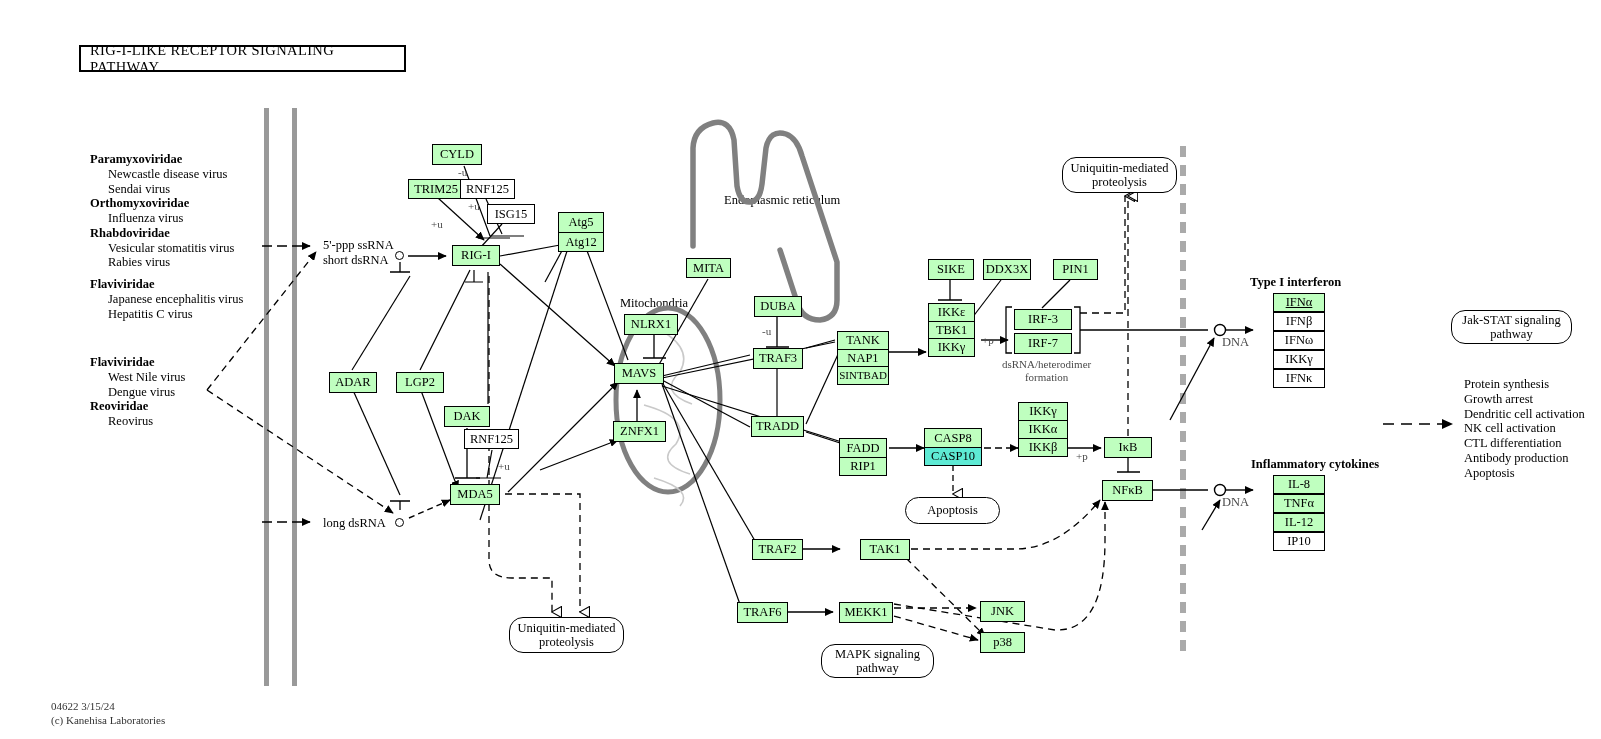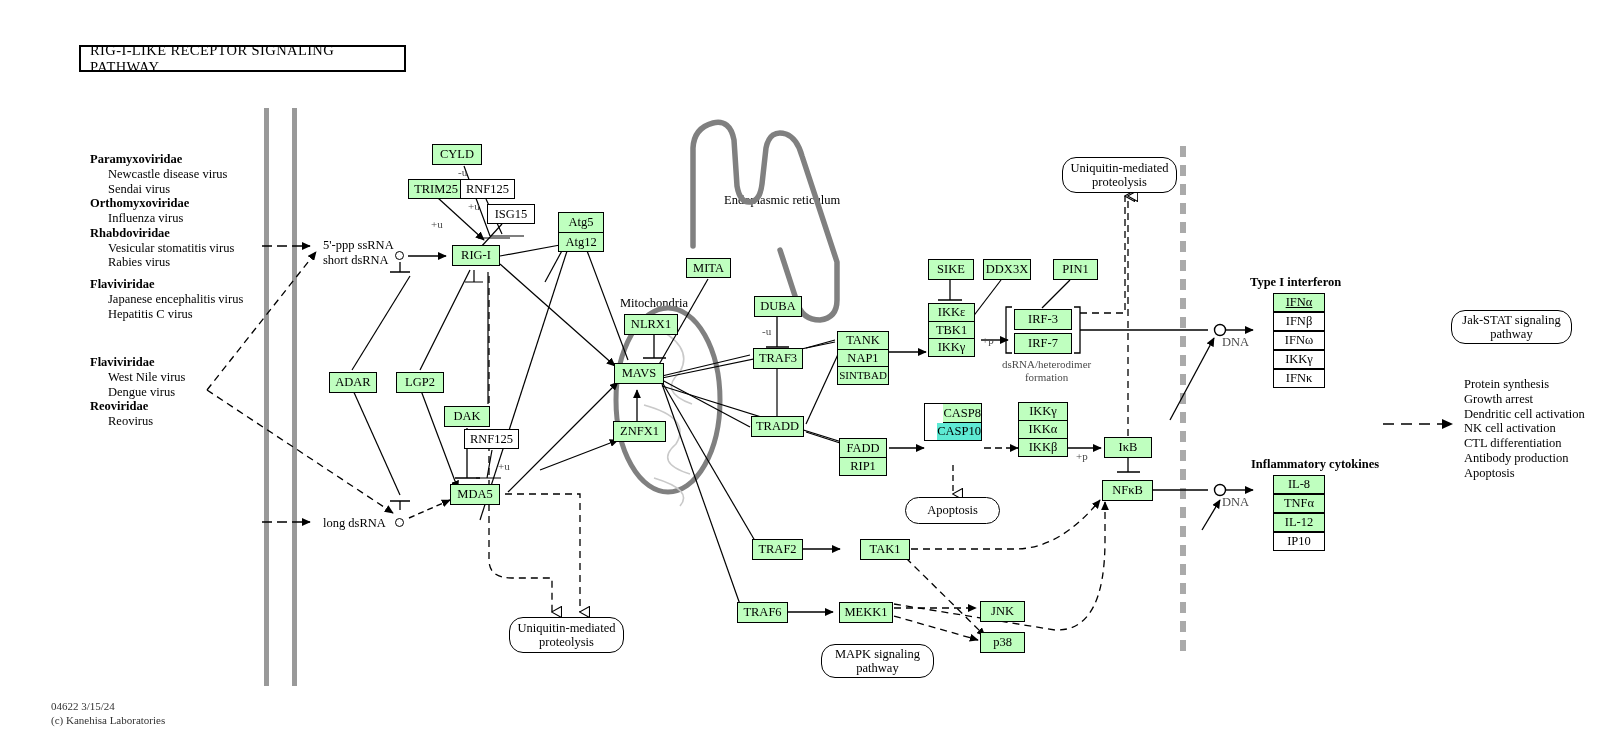--- a/index.html
+++ b/index.html
@@ -291,21 +291,21 @@
   <div class="plain gray" style="left:962px;top:358px;font-size:11px;text-align:center;">
     <div>dsRNA/heterodimer</div>
     <div style="text-align:center;">formation</div>
   </div>
 
   <div class="stack" style="left:799px;top:438px;width:48px;height:38px;">
     <div class="cell">FADD</div>
     <div class="cell">RIP1</div>
   </div>
 
-  <div class="stack" style="left:884px;top:403px;width:58px;height:38px;align-items:flex-end;">
+  <div class="stack" style="left:884px;top:428px;width:58px;height:38px;">
     <div class="cell">CASP8</div>
     <div class="cell white">CASP10</div>
   </div>
 
   <div class="stack" style="left:978px;top:402px;width:50px;height:55px;">
     <div class="cell">IKKγ</div>
     <div class="cell">IKKα</div>
     <div class="cell">IKKβ</div>
   </div>
   <div class="plain gray" style="left:1036px;top:450px;font-size:11px;">+p</div>

